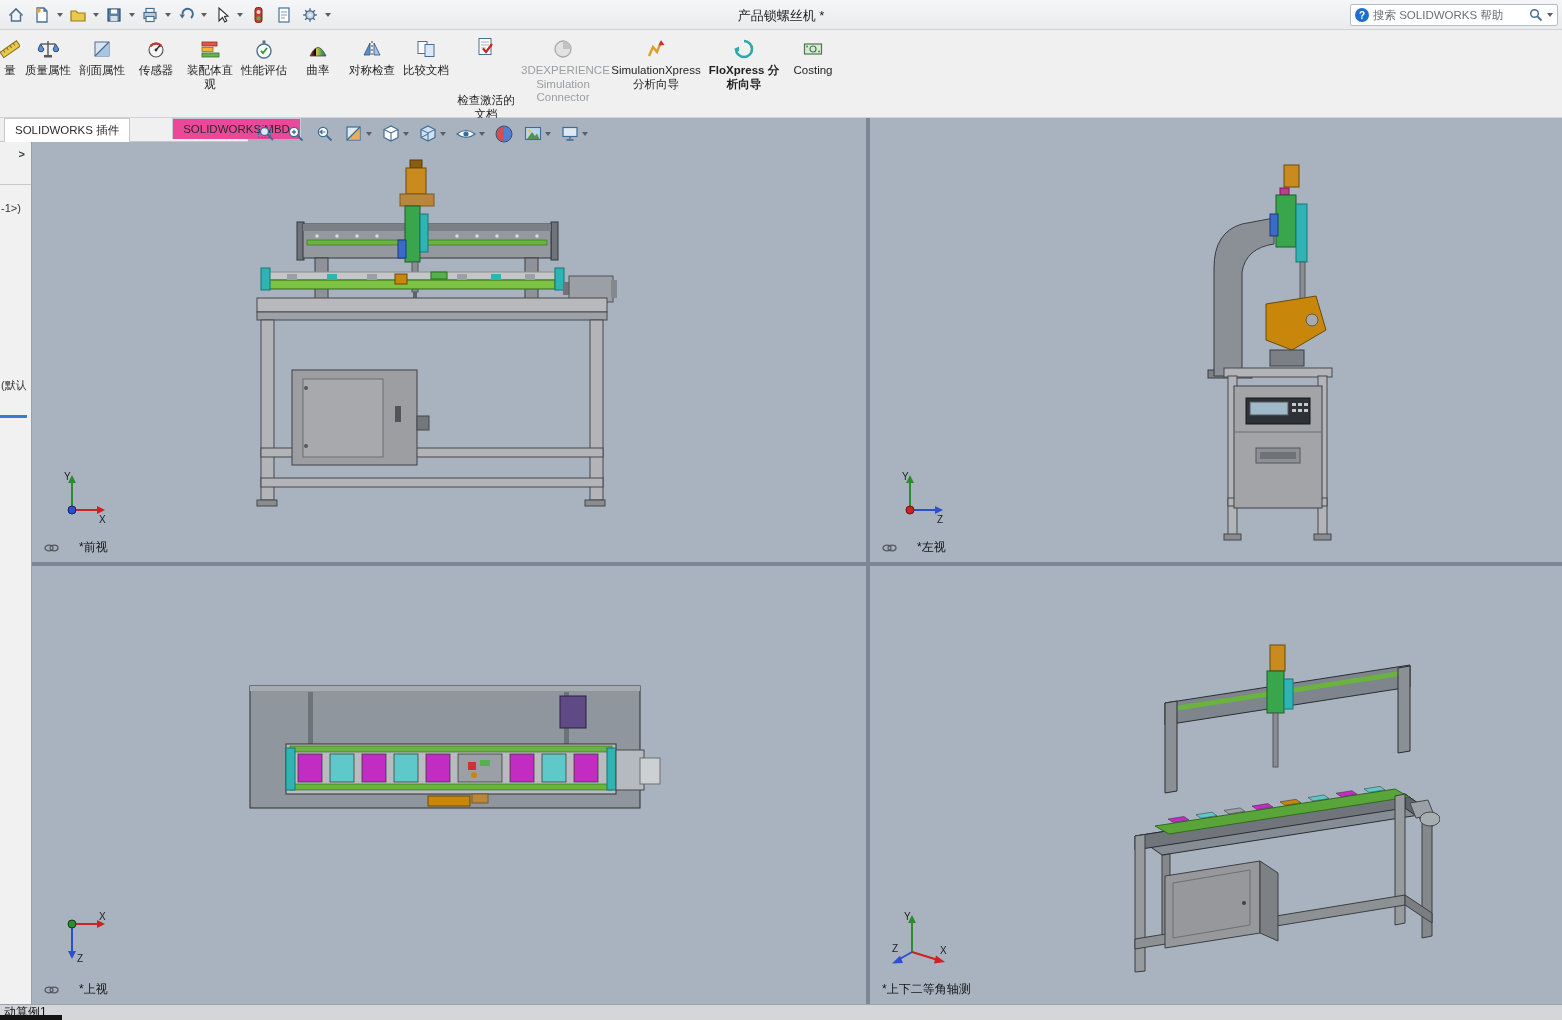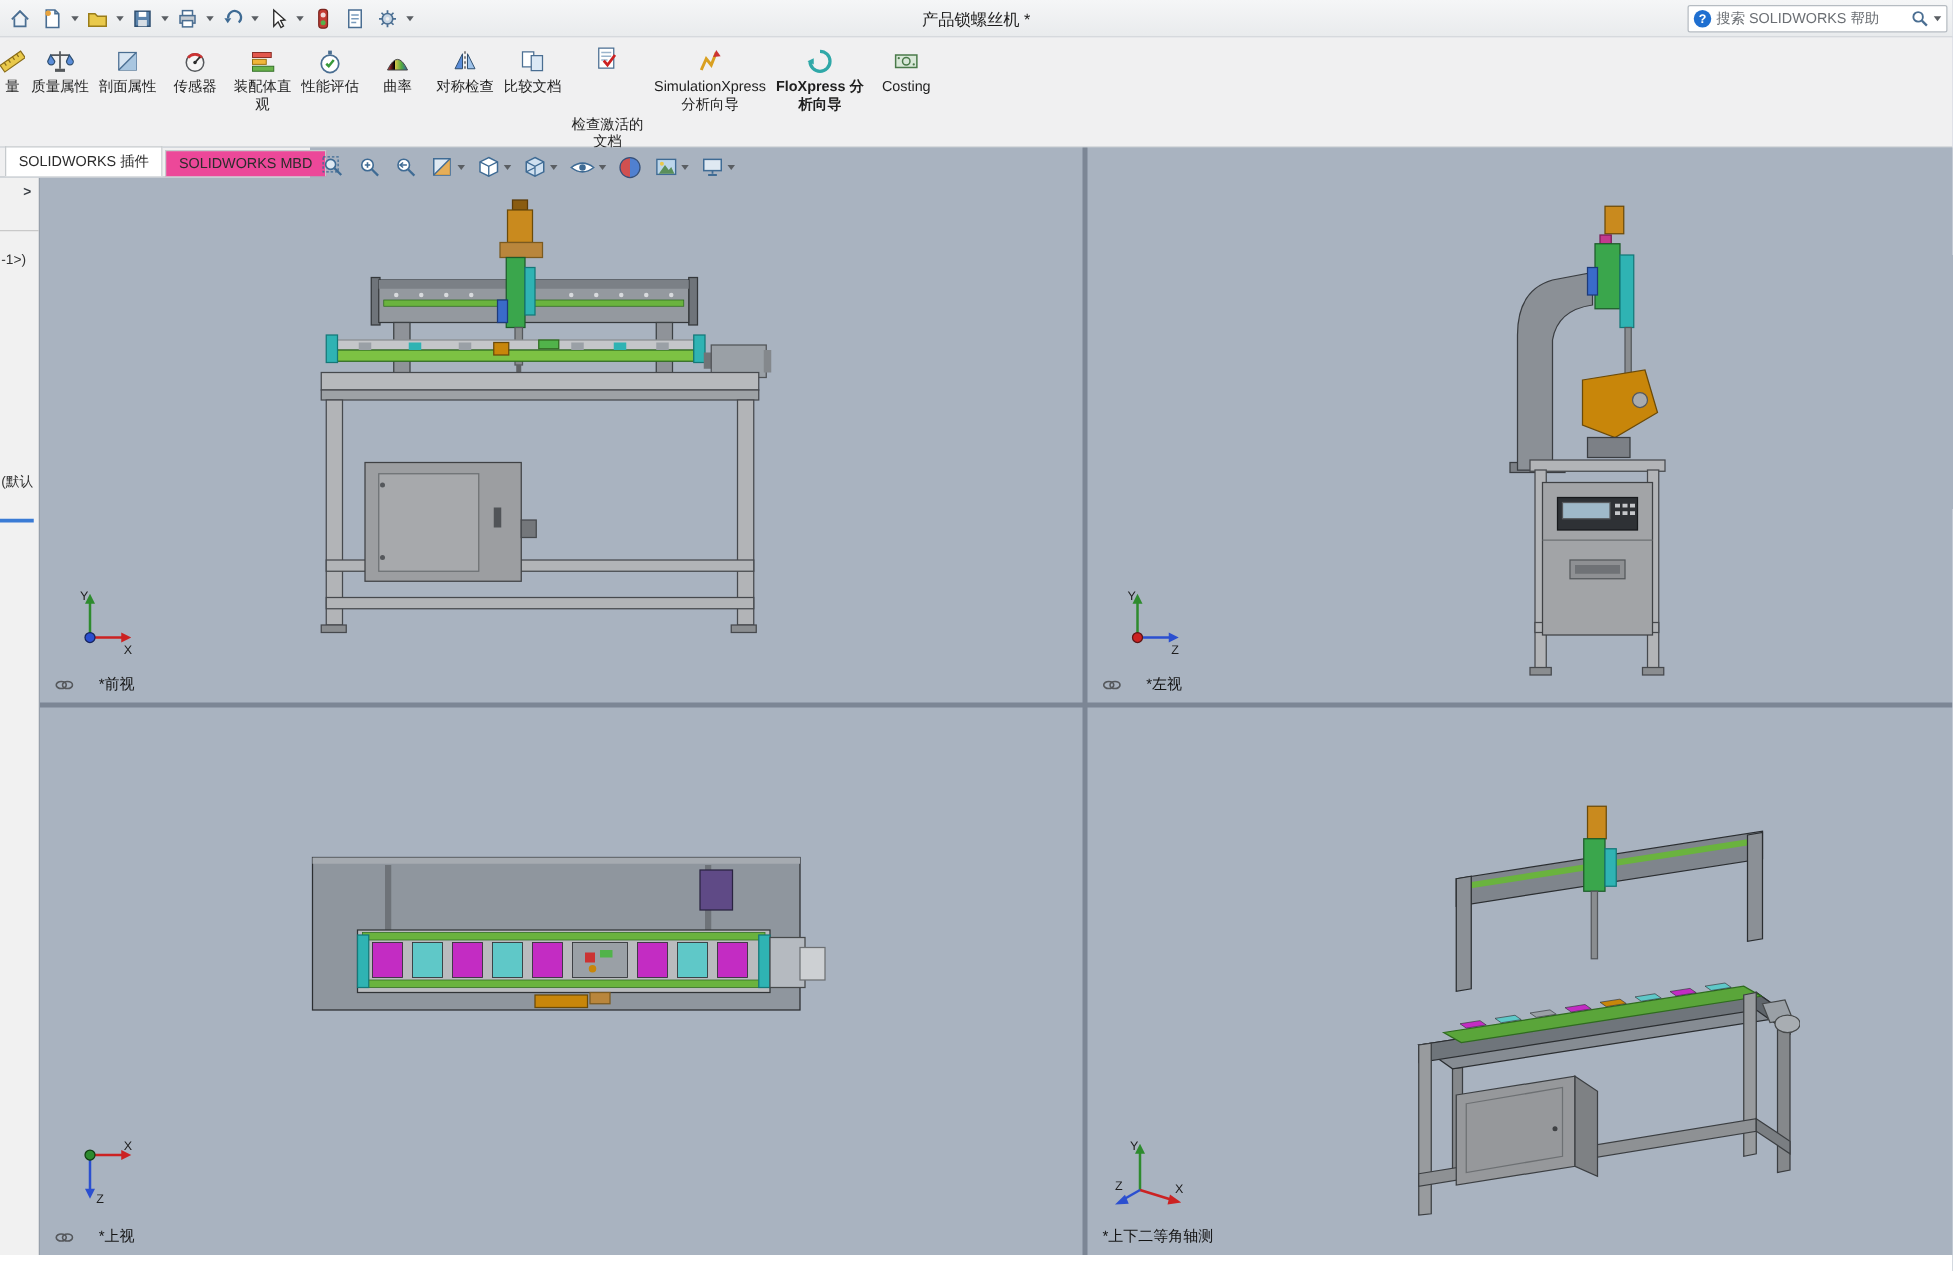--- a/index.html
+++ b/index.html
@@ -40,22 +40,22 @@
   .rtool.clipped { width:20px; overflow:hidden; margin-left:0; }
   .rtool.w64 { width:64px;gap:34px; } .rtool.w104 { width:104px; }
   .rtool.w76 { width:76px;font-weight:bold; } .rtool.w96 { width:96px; } .rtool.w58 { width:58px; } .rtool.w86 { width:86px; }
   .rtool.disabled .rlabel { color:#9a9da1; }
   .rcaret { margin-top:2px; }
 
   
   .main { position:absolute; left:0; top:118px; width:1562px; height:886px;
     background:#a9b3c0; }
   .tabstrip { position:absolute; left:0; top:0; width:248px; height:24px;
-    background:#f0f0f1; display:flex; align-items:flex-end; padding-left:4px; z-index:6;
-    border-bottom:1px solid #c4c9ce; }
+    background:#f0f0f1; display:flex; align-items:flex-start; padding-left:4px; z-index:6;
+    border-bottom:1px solid #c4c9ce;gap:40px; }
   .tab { font-size:11.5px; color:#2c2c2c; padding:4px 10px 4px 10px;
     border:1px solid #c6cacd; border-bottom:none; background:#ec4899; margin-right:2px; white-space:nowrap;}
   .tab.active { background:#ffffff; }
   .headsup { position:absolute; left:255px; top:5px; display:flex; align-items:center; gap:5px; z-index:6;}
   .hbtn { height:22px; display:flex; align-items:center; justify-content:center; gap:2px; padding:0 2px;}
 
   
   .leftstrip { position:absolute; left:0; top:24px; width:32px; height:862px;
     background:#f1f1f1; border-right:1px solid #97a0ab; z-index:5; overflow:hidden;}
   .expandbtn { position:absolute; top:6px; right:6px; font-size:11px; font-weight:bold; color:#3a3f45;}
@@ -294,20 +294,29 @@
         <svg width="22" height="22">
           <rect x="4" y="2.5" width="12" height="16" fill="#ffffff" stroke="#4a6e92"></rect>
           <path d="M6,6 H14 M6,9 H14 M6,12 H11" stroke="#9ab4cc" stroke-width="1.1"></path>
           <path d="M8,12.5 l3,3.5 6,-8" fill="none" stroke="#cc2222" stroke-width="2.2"></path>
         </svg>
       </span>
       <span class="rlabel">检查激活的文档</span>
       <span class="caret rcaret"></span>
     </div>
 
+    <div class="rtool en w86 disabled">
+      <span class="ricon">
+        <svg width="22" height="22">
+          <circle cx="11" cy="11" r="8" fill="#e2e2e2" stroke="#a8a8a8" stroke-width="1.3"></circle>
+          <path d="M11,3 A8,8 0 0,1 19,11 L11,11 Z" fill="#c2c2c2"></path>
+        </svg>
+      </span>
+      <span class="rlabel">3DEXPERIENCE Simulation Connector</span>
+    </div>
 
     <div class="rtool en w96">
       <span class="ricon">
         <svg width="22" height="22">
           <polyline points="4,18 8,9 12,14 16,4" fill="none" stroke="#d9a021" stroke-width="2.4"></polyline>
           <polygon points="16,2 19.5,7 13.5,7.5" fill="#cc3333"></polygon>
         </svg>
       </span>
       <span class="rlabel">SimulationXpress 分析向导</span>
     </div>
@@ -678,14 +687,18 @@
       </svg>
       <div class="vplabel">
         <span>*上下二等角轴测</span>
       </div>
     </div>
 
     <div class="vdivider"></div>
     <div class="hdivider"></div>
   </div>
 
+  <div class="statusbar">
+    <span class="mstab">动算例1</span>
+    <div class="msstrip"></div>
+  </div>
 
 </div>
 
 </body></html>

